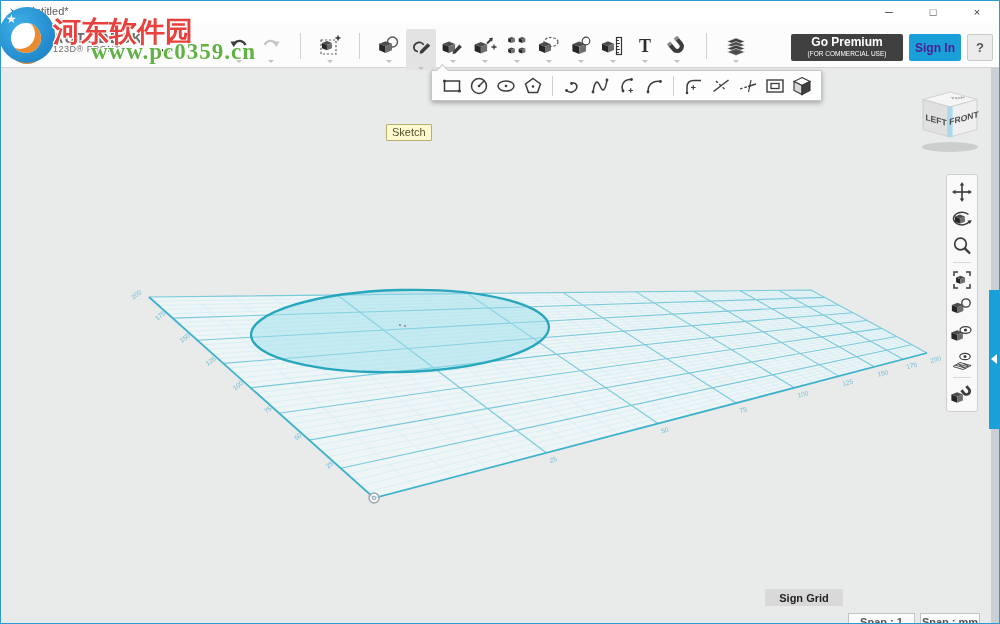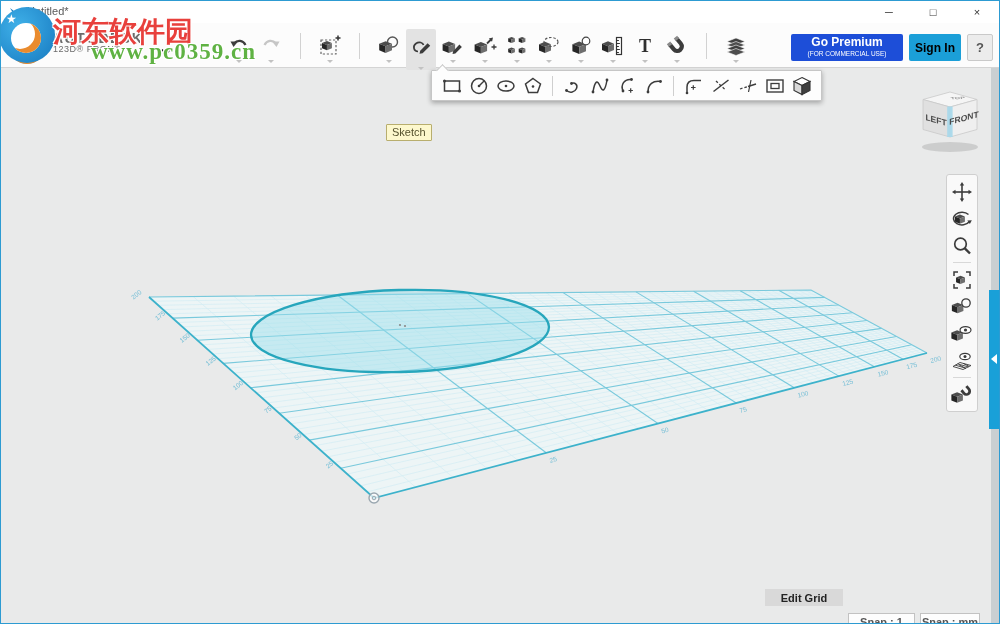--- a/index.html
+++ b/index.html
@@ -32,25 +32,25 @@
   .tool-btn{position:relative;width:30px;height:34px;margin:0 1px;border:none;background:transparent;
             display:flex;align-items:center;justify-content:center;padding:0;border-radius:2px;}
   .tool-btn::after{content:"";position:absolute;bottom:0px;left:50%;margin-left:-3px;
             border-left:3px solid transparent;border-right:3px solid transparent;border-top:3px solid #c2c2c2;}
   .tool-btn.selected{background:#e3e3e3;height:41px;margin-bottom:-7px;align-items:flex-start;padding-top:5px;}
   .tool-btn .icon{width:24px;height:24px;display:block;}
   .tool-btn .icon svg{width:24px;height:24px;display:block;}
   .vsep{width:1px;height:26px;background:#d2d2d2;margin:0 13px;}
 
   .toolbar-right{position:absolute;right:6px;top:11px;display:flex;gap:6px;align-items:center;}
-  .btn-premium{width:112px;height:27px;background:#1d4ed8;border:none;border-radius:2px;color:#fff;
+  .btn-premium{width:112px;height:27px;background:#404040;border:none;border-radius:2px;color:#fff;
                display:flex;flex-direction:column;align-items:center;justify-content:center;line-height:11px;}
   .btn-premium .l1{font-size:12px;font-weight:bold;}
   .btn-premium .l2{font-size:6.5px;}
-  .btn-signin{width:52px;height:27px;background:#1b9fd8;border:none;border-radius:2px;color:#000000;
+  .btn-signin{width:52px;height:27px;background:#1b9fd8;border:none;border-radius:2px;color:#4c1d95;
               font-size:12px;font-weight:bold;}
   .btn-help{width:26px;height:27px;background:#ececec;border:1px solid #c9c9c9;border-radius:2px;
             color:#555;font-size:13px;font-weight:bold;}
 
   
   .watermark{position:absolute;left:0;top:0;z-index:20;pointer-events:none;}
   .wm-logo{position:absolute;left:-2px;top:6px;width:56px;height:56px;border-radius:50%;
            background:radial-gradient(circle at 35% 35%,#3fb0e8,#1679c0);}
   .wm-logo::before{content:"★";position:absolute;left:7px;top:5px;color:#fff;font-size:12px;}
   .wm-logo::after{content:"";position:absolute;left:12px;top:16px;width:30px;height:30px;border-radius:50%;
@@ -681,21 +681,21 @@
             </g>
           </svg>
         </span>
       </button>
     </div>
 
   <div class="scroll-track"></div>
   <button class="right-tab"></button>
 
   <div class="status-items">
-    <button class="btn-editgrid">Edit Grid</button>
+    <button class="btn-editgrid">Sign Grid</button>
     <div class="status-field field-snap">Snap  :  1</div>
     <div class="status-field field-units">Snap : mm</div>
   </div>
 
   <div class="watermark">
     <span class="wm-logo"></span>
     <span class="wm-t1">河东软件园</span>
     <span class="wm-t2">www.pc0359.cn</span>
   </div>
 

